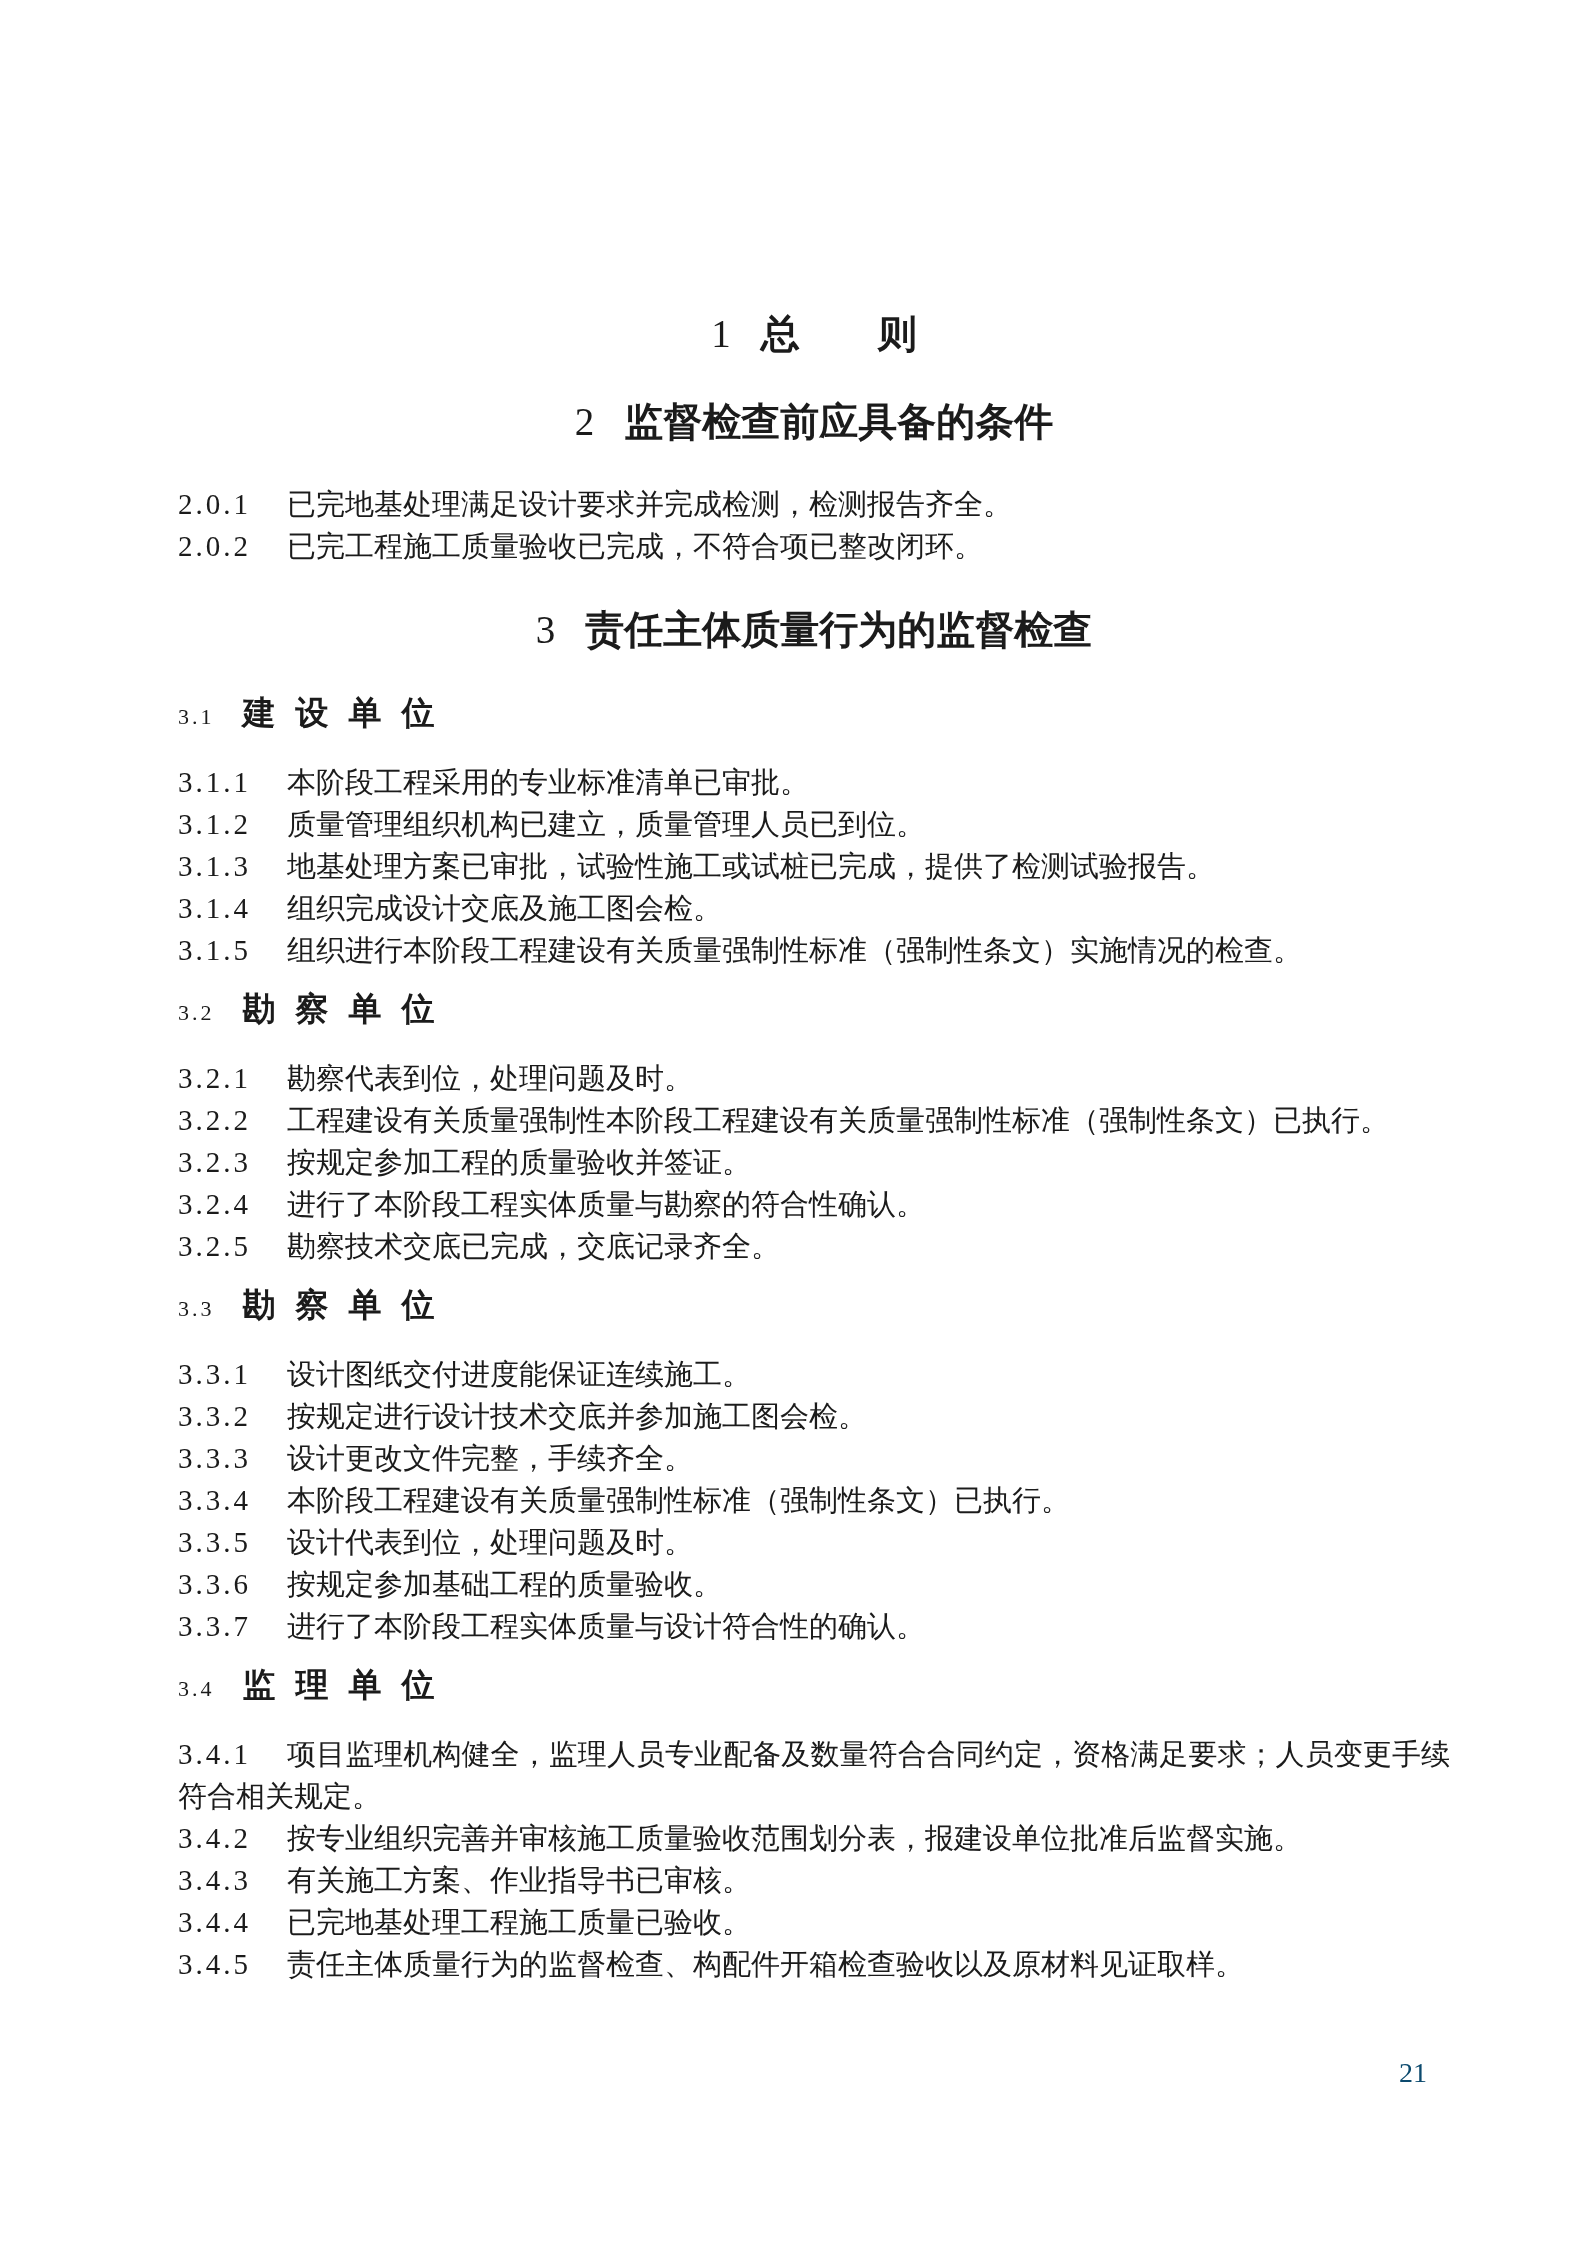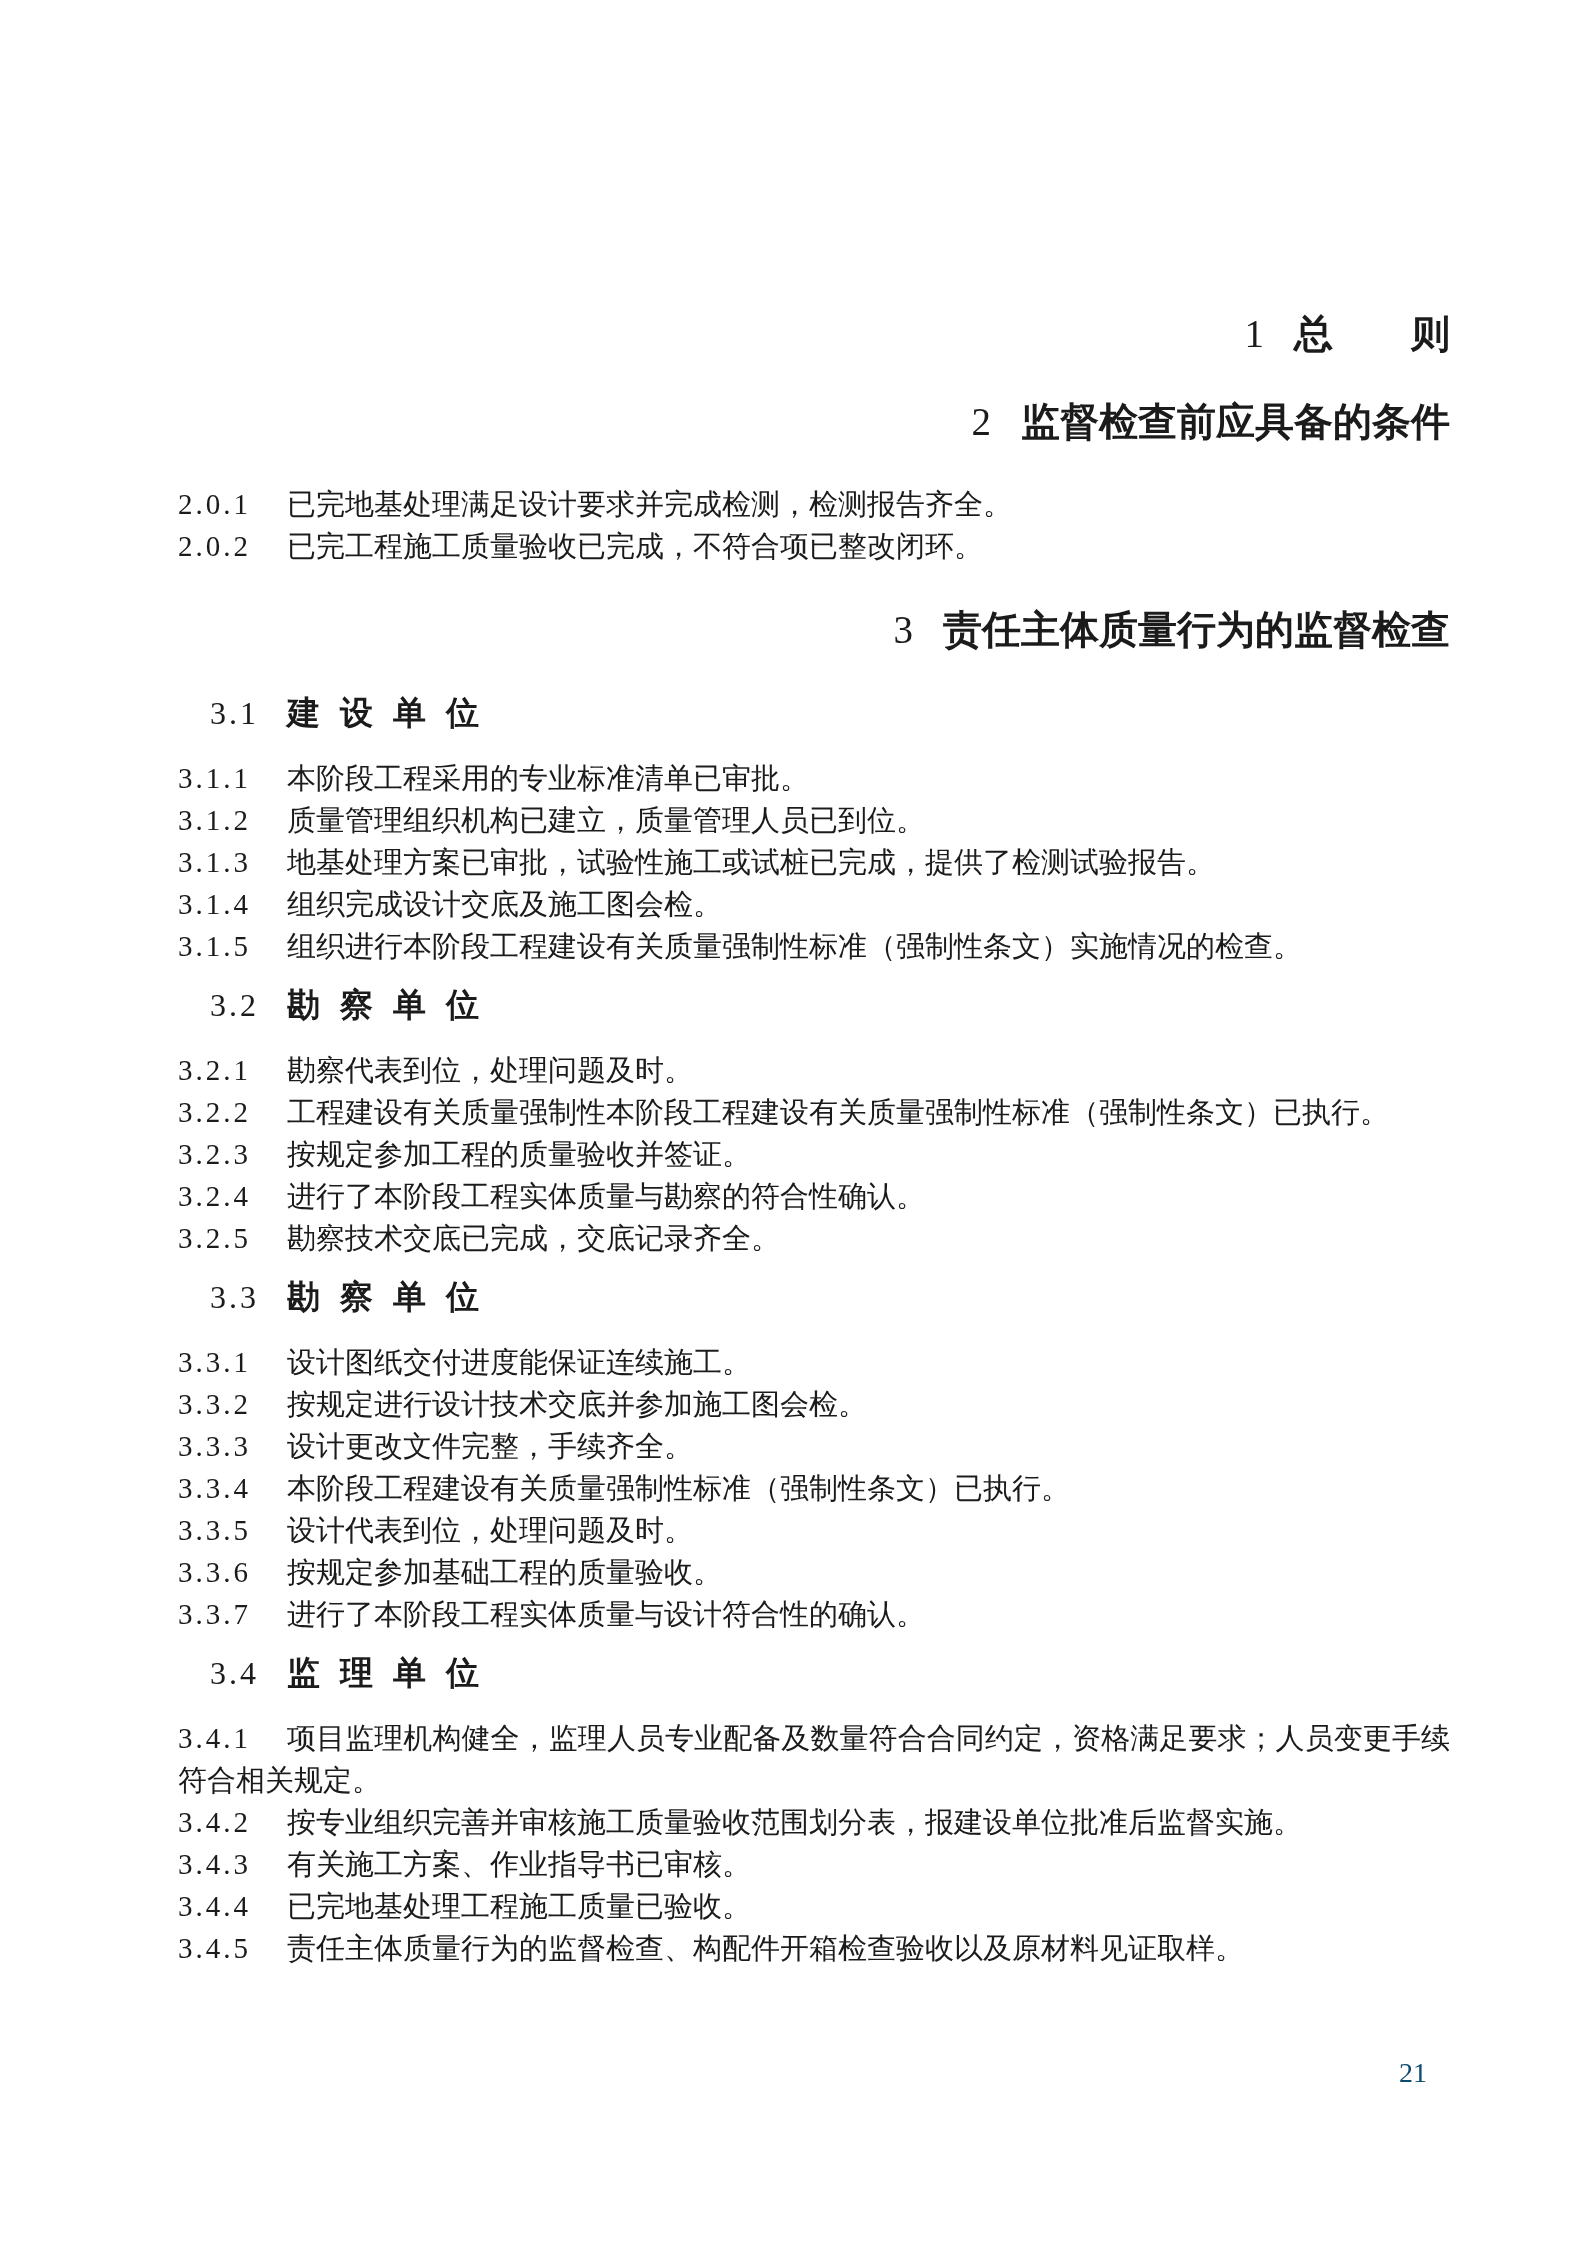--- a/index.html
+++ b/index.html
@@ -23,21 +23,21 @@
   .doc {
     position: absolute;
     left: 178px;
     top: 0;
     width: 1272px;
     padding-top: 309px;
     box-sizing: border-box;
   }
   
   .chapter-heading {
-    text-align: right;
+    text-align: center;
     font-family: "Liberation Sans", "DejaVu Sans", sans-serif;
     font-weight: bold;
     font-size: 39px;
     line-height: 50px;
     margin: 38px 0 36px 0;
     white-space: pre;
   }
   .chapter-heading:first-child { margin-top: 0; }
   .chapter-heading .ch-num {
     font-family: "Liberation Serif", "DejaVu Serif", serif;
@@ -48,24 +48,23 @@
   .section-heading {
     font-family: "Liberation Sans", "DejaVu Sans", sans-serif;
     font-weight: bold;
     font-size: 33px;
     line-height: 44px;
     margin: 16px 0 22px 0;
   }
   .section-heading .sec-num {
     font-family: "Liberation Serif", "DejaVu Serif", serif;
     font-weight: normal;
-    font-size: 32px;
+    font-size: 22px;
     letter-spacing: 3px;
     margin-right: 28px;
-    margin-left: 32px;
   }
   .section-heading .sec-title {
     letter-spacing: 20px;
   }
   
   .clause {
     font-size: 29px;
     line-height: 42px;
     text-align: justify;
   }

